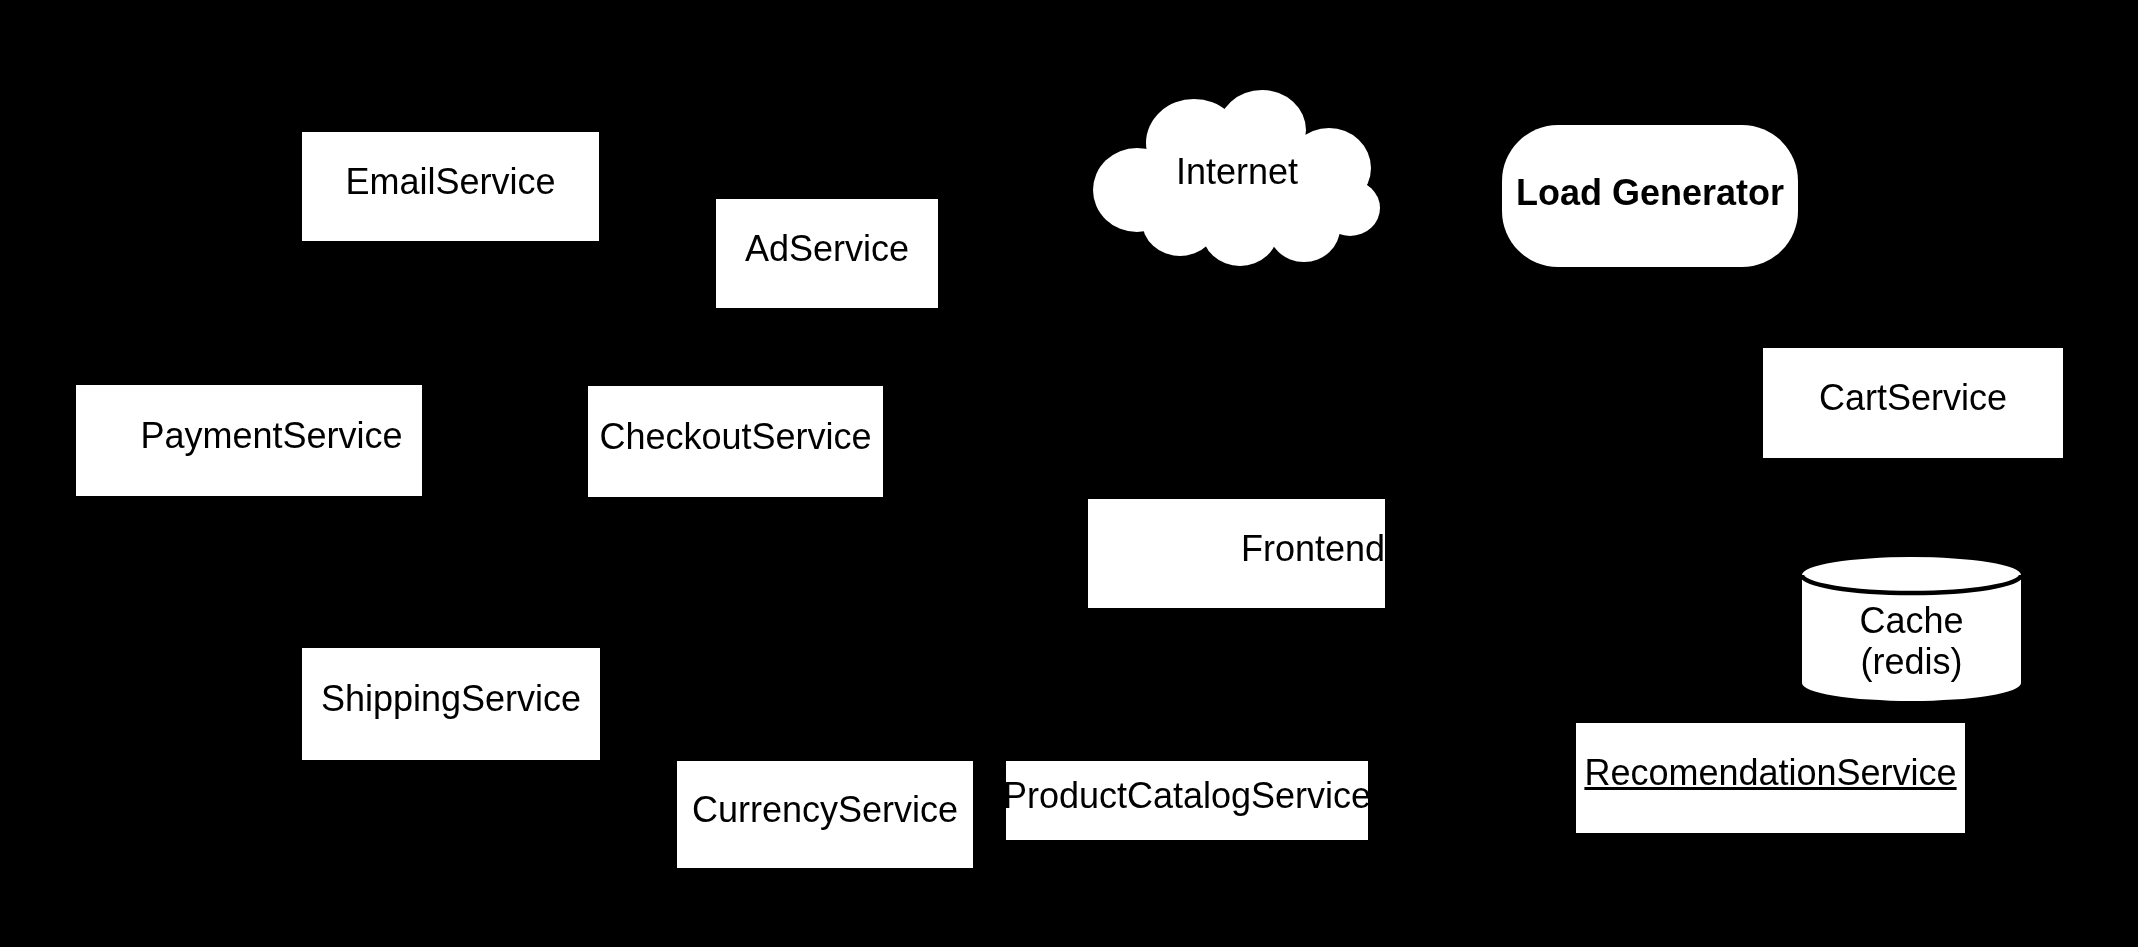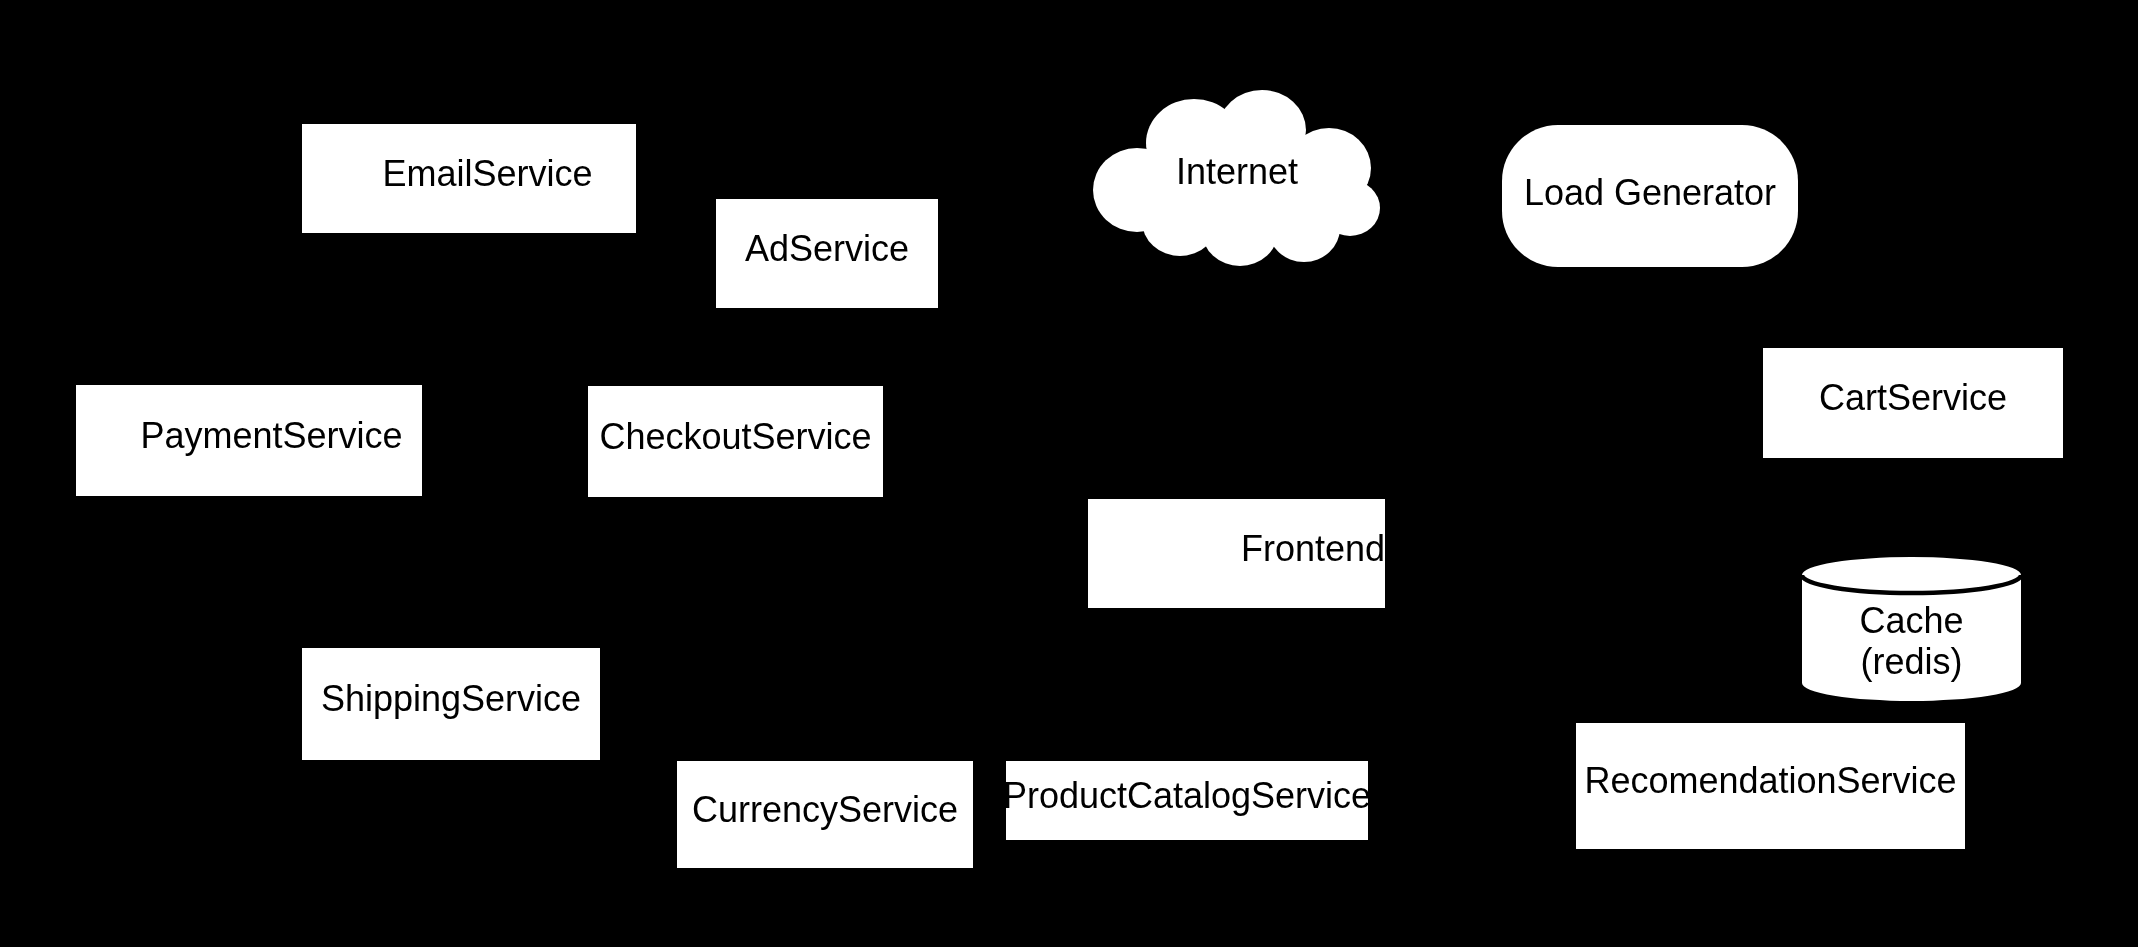--- a/index.html
+++ b/index.html
@@ -21,34 +21,34 @@
     white-space:nowrap;
   }
   .node.rect{background:#ffffff;}
   .node.rounded{background:#ffffff;border-radius:56px;}
   .node.cloud, .node.cylinder{background:transparent;}
   .node .lbl{position:relative;transform:translateY(-5px);}
   .node.cloud svg, .node.cylinder svg{
     position:absolute;left:0;top:0;width:100%;height:100%;
   }
   .node.cloud .lbl{transform:translateY(-6px);}
-  .node.rounded .lbl{transform:translateY(-3px);}
+  .node.rounded .lbl{transform:translateY(-3px);font-weight:bold;}
   .node.cylinder .lbl{
     white-space:pre-line;
     text-align:center;
     line-height:41px;
     transform:translateY(12px);
   }
 </style>
 </head>
 <body>
 
 <div class="canvas">
 
-  <div class="node rect" style="left: 302px; top: 124px; width: 297px; height: 109px; padding-left: 37px;">
+  <div class="node rect" style="left: 302px; top: 132px; width: 297px; height: 109px;">
     <span class="lbl">EmailService</span>
   </div>
 
   <div class="node rect" style="left: 676px; top: 199px; width: 222px; height: 109px; margin-left: 40px;">
     <span class="lbl">AdService</span>
   </div>
 
   <div class="node cloud" style="left: 1092px; top: 88px; width: 290px; height: 180px;">
     <svg viewBox="0 0 290 180" preserveAspectRatio="none" aria-hidden="true">
       <g fill="#ffffff">
@@ -100,17 +100,17 @@
   </div>
 
   <div class="node rect" style="left: 677px; top: 761px; width: 296px; height: 107px;">
     <span class="lbl">CurrencyService</span>
   </div>
 
   <div class="node rect" style="left: 1006px; top: 761px; width: 362px; height: 79px;">
     <span class="lbl">ProductCatalogService</span>
   </div>
 
-  <div class="node rect" style="left: 1576px; top: 723px; width: 389px; height: 126px;">
+  <div class="node rect" style="left: 1576px; top: 723px; width: 389px; height: 110px; text-decoration: underline;">
     <span class="lbl">RecomendationService</span>
   </div>
 
 </div>
 
 </body></html>

